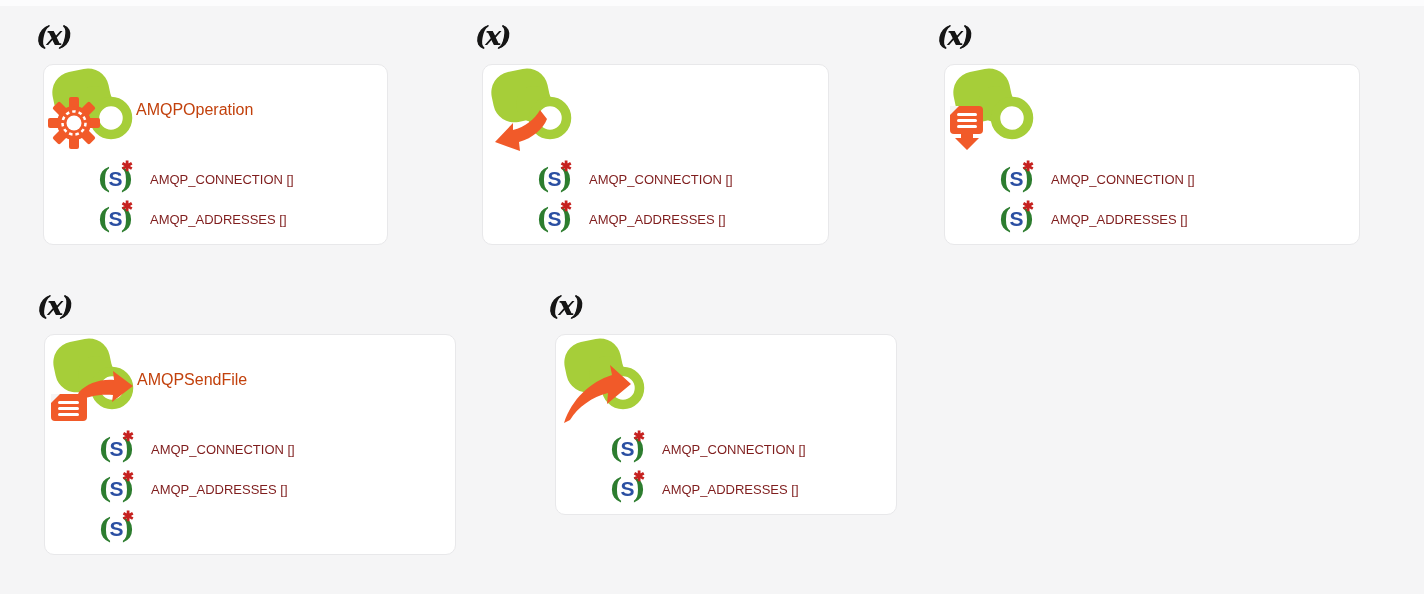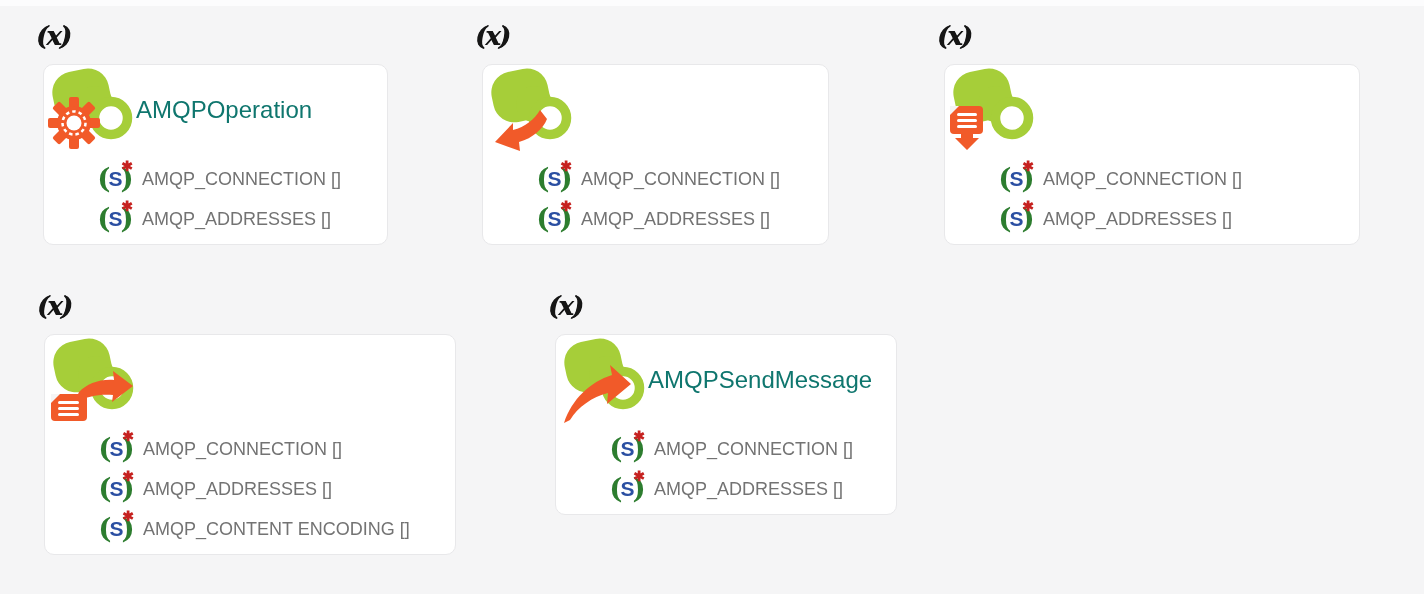--- a/index.html
+++ b/index.html
@@ -11,28 +11,28 @@
     font-size:26px;line-height:32px;height:32px;color:#161616;letter-spacing:-2px;
     text-shadow:0.4px 0 0 #161616;
     width:fit-content;
   }
   .card{
     margin:12px 0 0 7px;position:relative;background:#ffffff;
     border:1.5px solid #e8e8ea;border-radius:10px;box-sizing:border-box;
     padding-bottom:5px;
   }
   .fn-icon{position:absolute;left:4px;top:2px;}
-  .fn-title{position:absolute;left:92px;top:31px;font-size:24px;line-height:27px;color:#0f766e;white-space:nowrap;}
+  .fn-title{position:absolute;left:92px;top:31px;font-size:16px;line-height:27px;color:#c2410c;white-space:nowrap;}
   .params{margin-top:94px;}
   .param{height:40px;display:flex;align-items:center;padding-left:56px;}
   .param-icon{width:31px;height:31px;position:relative;display:inline-flex;align-items:center;justify-content:center;flex:0 0 31px;}
   .paren{font-family:"DejaVu Serif",serif;font-weight:bold;color:#2d7d2f;font-size:28px;line-height:30px;}
   .s-letter{font-family:"Liberation Sans",sans-serif;font-weight:bold;color:#2b4fa2;font-size:21px;margin:0 -2px;text-shadow:0 0 2px #fff,0 0 2px #fff;z-index:1;}
   .param-star{position:absolute;top:-5px;right:-2px;color:#c6211f;font-size:14px;line-height:14px;font-weight:bold;font-style:normal;}
-  .param-label{font-size:18px;color:#737373;margin-left:11px;white-space:nowrap;}
+  .param-label{font-size:13px;color:#7f1d1d;margin-left:19px;white-space:nowrap;}
 </style>
 </head>
 <body>
 
 <div class="canvas">
   <div class="top-strip"></div>
 
   <div class="module" style="left:36px;top:20px;">
     <div class="var-badge">(x)</div>
     <div class="card" style="width:345px;">
@@ -154,62 +154,61 @@
         <circle cx="63" cy="51" r="16.5" fill="#ffffff" stroke="#a6ce39" stroke-width="9.5"></circle>
         <g>
           <path d="M84,49 L64,34 L65,43 C50,42 38,47 30,55 L25,66 C38,59 51,57 64,58 L63,65 Z" fill="#f15a29"></path>
           <rect x="2" y="57" width="36" height="27" rx="4" fill="#f15a29"></rect>
           <path d="M2,57 L11,57 L2,66 Z" fill="#f5f5f6"></path>
           <rect x="9" y="64" width="21" height="3" rx="1.5" fill="#ffffff"></rect>
           <rect x="9" y="70" width="21" height="3" rx="1.5" fill="#ffffff"></rect>
           <rect x="9" y="76" width="21" height="3" rx="1.5" fill="#ffffff"></rect>
         </g>
       </svg>
-      <div class="params">
-        <div class="param">
-          <span class="param-icon">
-            <span class="paren">(</span>
-              <span class="s-letter">S</span>
-              <span class="paren">)</span>
-              <span class="param-star">✱</span>
-          </span>
-          <span class="param-label">AMQP_CONNECTION []</span>
-        </div>
-        <div class="param">
-          <span class="param-icon">
-            <span class="paren">(</span>
-              <span class="s-letter">S</span>
-              <span class="paren">)</span>
-              <span class="param-star">✱</span>
-          </span>
-          <span class="param-label">AMQP_ADDRESSES []</span>
-        </div>
-        <div class="param">
-          <span class="param-icon">
-            <span class="paren">(</span>
-              <span class="s-letter">S</span>
-              <span class="paren">)</span>
-              <span class="param-star">✱</span>
-          </span>
-          <span class="param-label">AMQP_CONTENT ENCODING []</span>
+      <div class="fn-title">AMQPSendFile</div>
+      <div class="params">
+        <div class="param">
+          <span class="param-icon">
+            <span class="paren">(</span>
+              <span class="s-letter">S</span>
+              <span class="paren">)</span>
+              <span class="param-star">✱</span>
+          </span>
+          <span class="param-label">AMQP_CONNECTION []</span>
+        </div>
+        <div class="param">
+          <span class="param-icon">
+            <span class="paren">(</span>
+              <span class="s-letter">S</span>
+              <span class="paren">)</span>
+              <span class="param-star">✱</span>
+          </span>
+          <span class="param-label">AMQP_ADDRESSES []</span>
+        </div>
+        <div class="param">
+          <span class="param-icon">
+            <span class="paren">(</span>
+              <span class="s-letter">S</span>
+              <span class="paren">)</span>
+              <span class="param-star">✱</span>
+          </span>
         </div>
       </div>
     </div>
   </div>
 
   <div class="module" style="left:548px;top:290px;">
     <div class="var-badge">(x)</div>
     <div class="card" style="width:342px;">
       <svg class="fn-icon" width="100" height="92" viewBox="0 0 100 92">
         <rect x="5" y="3" width="57" height="51" rx="21" fill="#a6ce39" transform="rotate(-12 33 28)"></rect>
         <circle cx="47" cy="37" r="18" fill="#a6ce39"></circle>
         <circle cx="63" cy="51" r="16.5" fill="#ffffff" stroke="#a6ce39" stroke-width="9.5"></circle>
         <path d="M4,86 C12,62 30,45 52,38 L50,28 L71,47 L47,67 L48,56 C32,60 18,70 10,83 Z" fill="#f15a29"></path>
       </svg>
-      <div class="fn-title">AMQPSendMessage</div>
       <div class="params">
         <div class="param">
           <span class="param-icon">
             <span class="paren">(</span>
               <span class="s-letter">S</span>
               <span class="paren">)</span>
               <span class="param-star">✱</span>
           </span>
           <span class="param-label">AMQP_CONNECTION []</span>
         </div>

